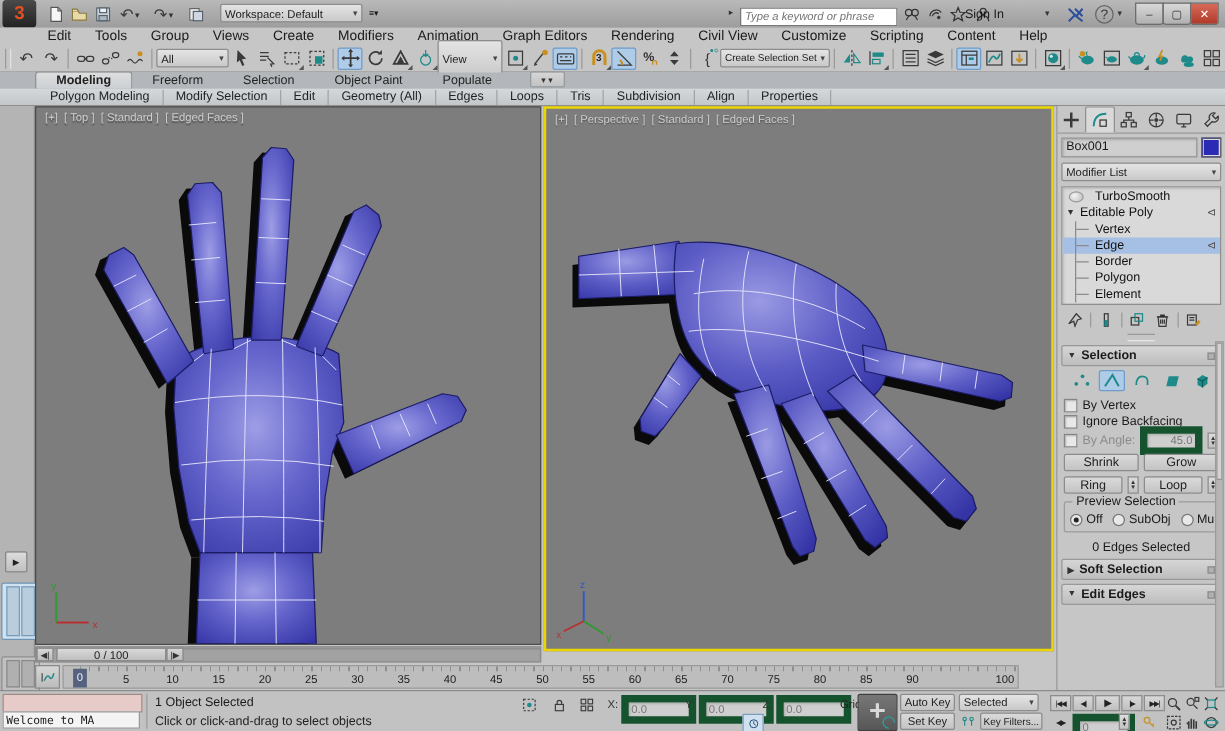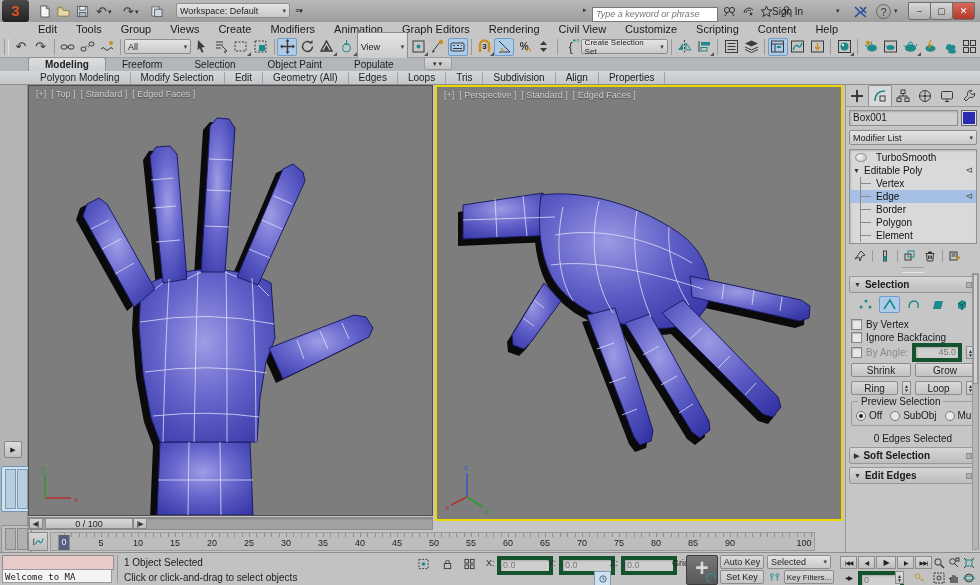--- a/index.html
+++ b/index.html
@@ -112,21 +112,21 @@
   .roll-h .arr{font-size:7px;color:#333}
   .roll-h .rdot{position:absolute;right:4px;top:5px;width:4px;height:4px;background:#b0b0b0;border:1px solid #8c8c8c}
   .roll-b{margin:3px 5px 0 5px}
   #so-icons{display:flex;gap:3px;justify-content:center;margin-bottom:5px}
   .soi{width:21px;height:17px;display:flex;align-items:center;justify-content:center;border-radius:2px}
   .soi svg{width:15px;height:13px}
   .soi.on{background:#aecbe8;border:1px solid #6f9cc8;box-sizing:border-box}
   .chk-row{display:flex;align-items:center;gap:4px;height:13px;font-size:10px}
   .chk{width:9px;height:9px;background:#e8e8e8;border:1px solid #858585;box-shadow:inset 1px 1px 1px #b8b8b8}
   .dis{color:#8b8b8b}
-  .sfield{background:#cfcfcf;border:4px solid #14532d;box-shadow:inset 1px 1px 2px #aaa;
+  .sfield{background:#cfcfcf;border:6px solid #14532d;box-shadow:inset 1px 1px 2px #aaa;
     font-size:9px;color:#777;padding:0 2px;height:11px;line-height:11px}
   .spin{width:9px;height:13px;display:flex;flex-direction:column;align-items:center;justify-content:center;
     font-size:5px;color:#333;background:linear-gradient(#dcdcdc,#c2c2c2);border:1px solid #8d8d8d;box-sizing:border-box;line-height:4px}
   .btn{background:linear-gradient(#dadada,#c3c3c3);border:1px solid #8c8c8c;border-radius:2px;font-size:10px;
     color:#222;display:flex;align-items:center;justify-content:center;height:14px;box-sizing:border-box}
   .brow{display:flex;gap:4px;margin-top:4px}
   .brow .btn{flex:1}
   #preview-box{margin-top:6px;border:1px solid #9b9b9b;border-radius:2px;position:relative;padding:8px 4px 4px 4px}
   #preview-box legend,#preview-title{position:absolute;top:-6px;left:6px;background:#c6c6c6;padding:0 3px;font-size:10px}
   #preview-radios{display:flex;gap:8px;align-items:center;font-size:10px}
@@ -288,21 +288,21 @@
         <path d="M6 7 l3 1" class="g" stroke-dasharray="1 1"></path>
       </svg>
     </span>
   <span class="tbi">
       <svg viewBox="0 0 15 15">
         <path d="M1 10 q2-3 4 0 q2 3 4 0 q2-3 4 0" fill="none" class="g"></path>
         <circle cx="11" cy="4" r="2" class="of"></circle>
       </svg>
     </span>
   <span class="sep"></span>
-  <div class="combo" style="width:68px;height:15px">
+  <div class="combo" style="width:58px;height:15px">
     <span>All</span>
       <span class="dd">▾</span>
   </div>
   <span class="tbi">
       <svg viewBox="0 0 15 15">
         <path d="M4 1 L11 8 L7.5 8.4 L9.5 13 L7.8 13.8 L5.8 9.2 L3.5 11 Z" fill="#3a3a3a"></path>
       </svg>
     </span>
   <span class="tbi">
       <svg viewBox="0 0 15 15">

